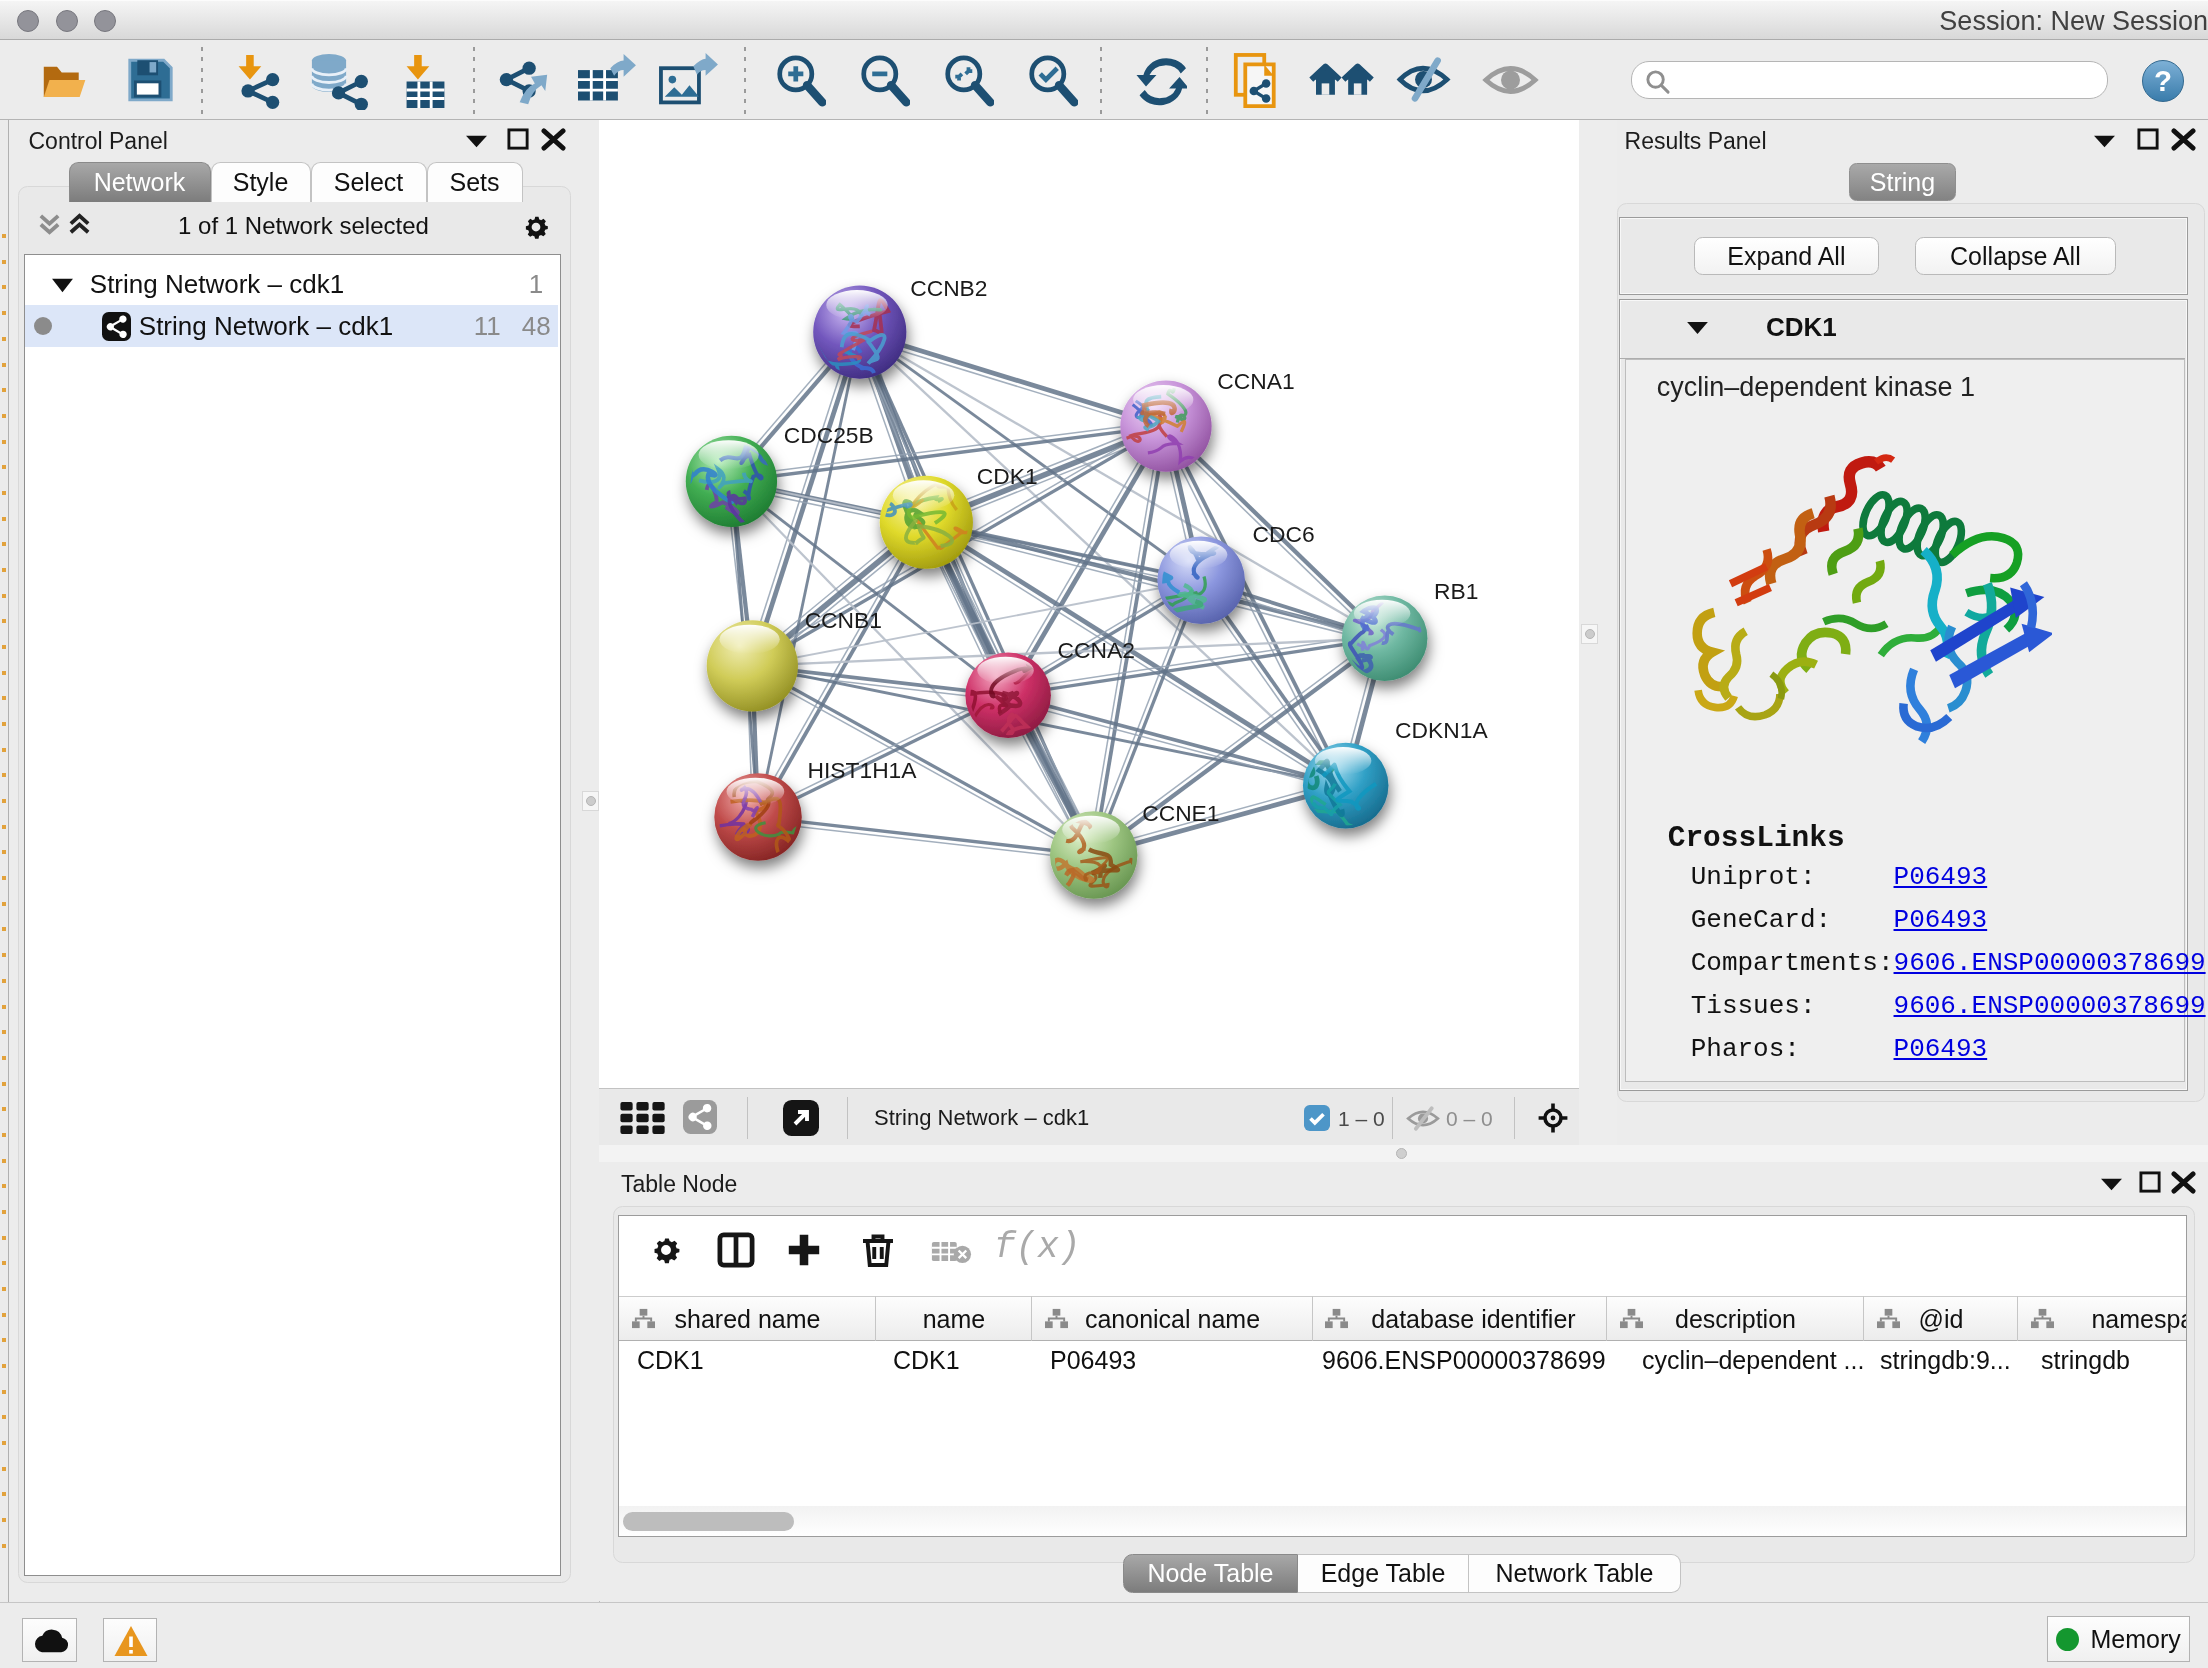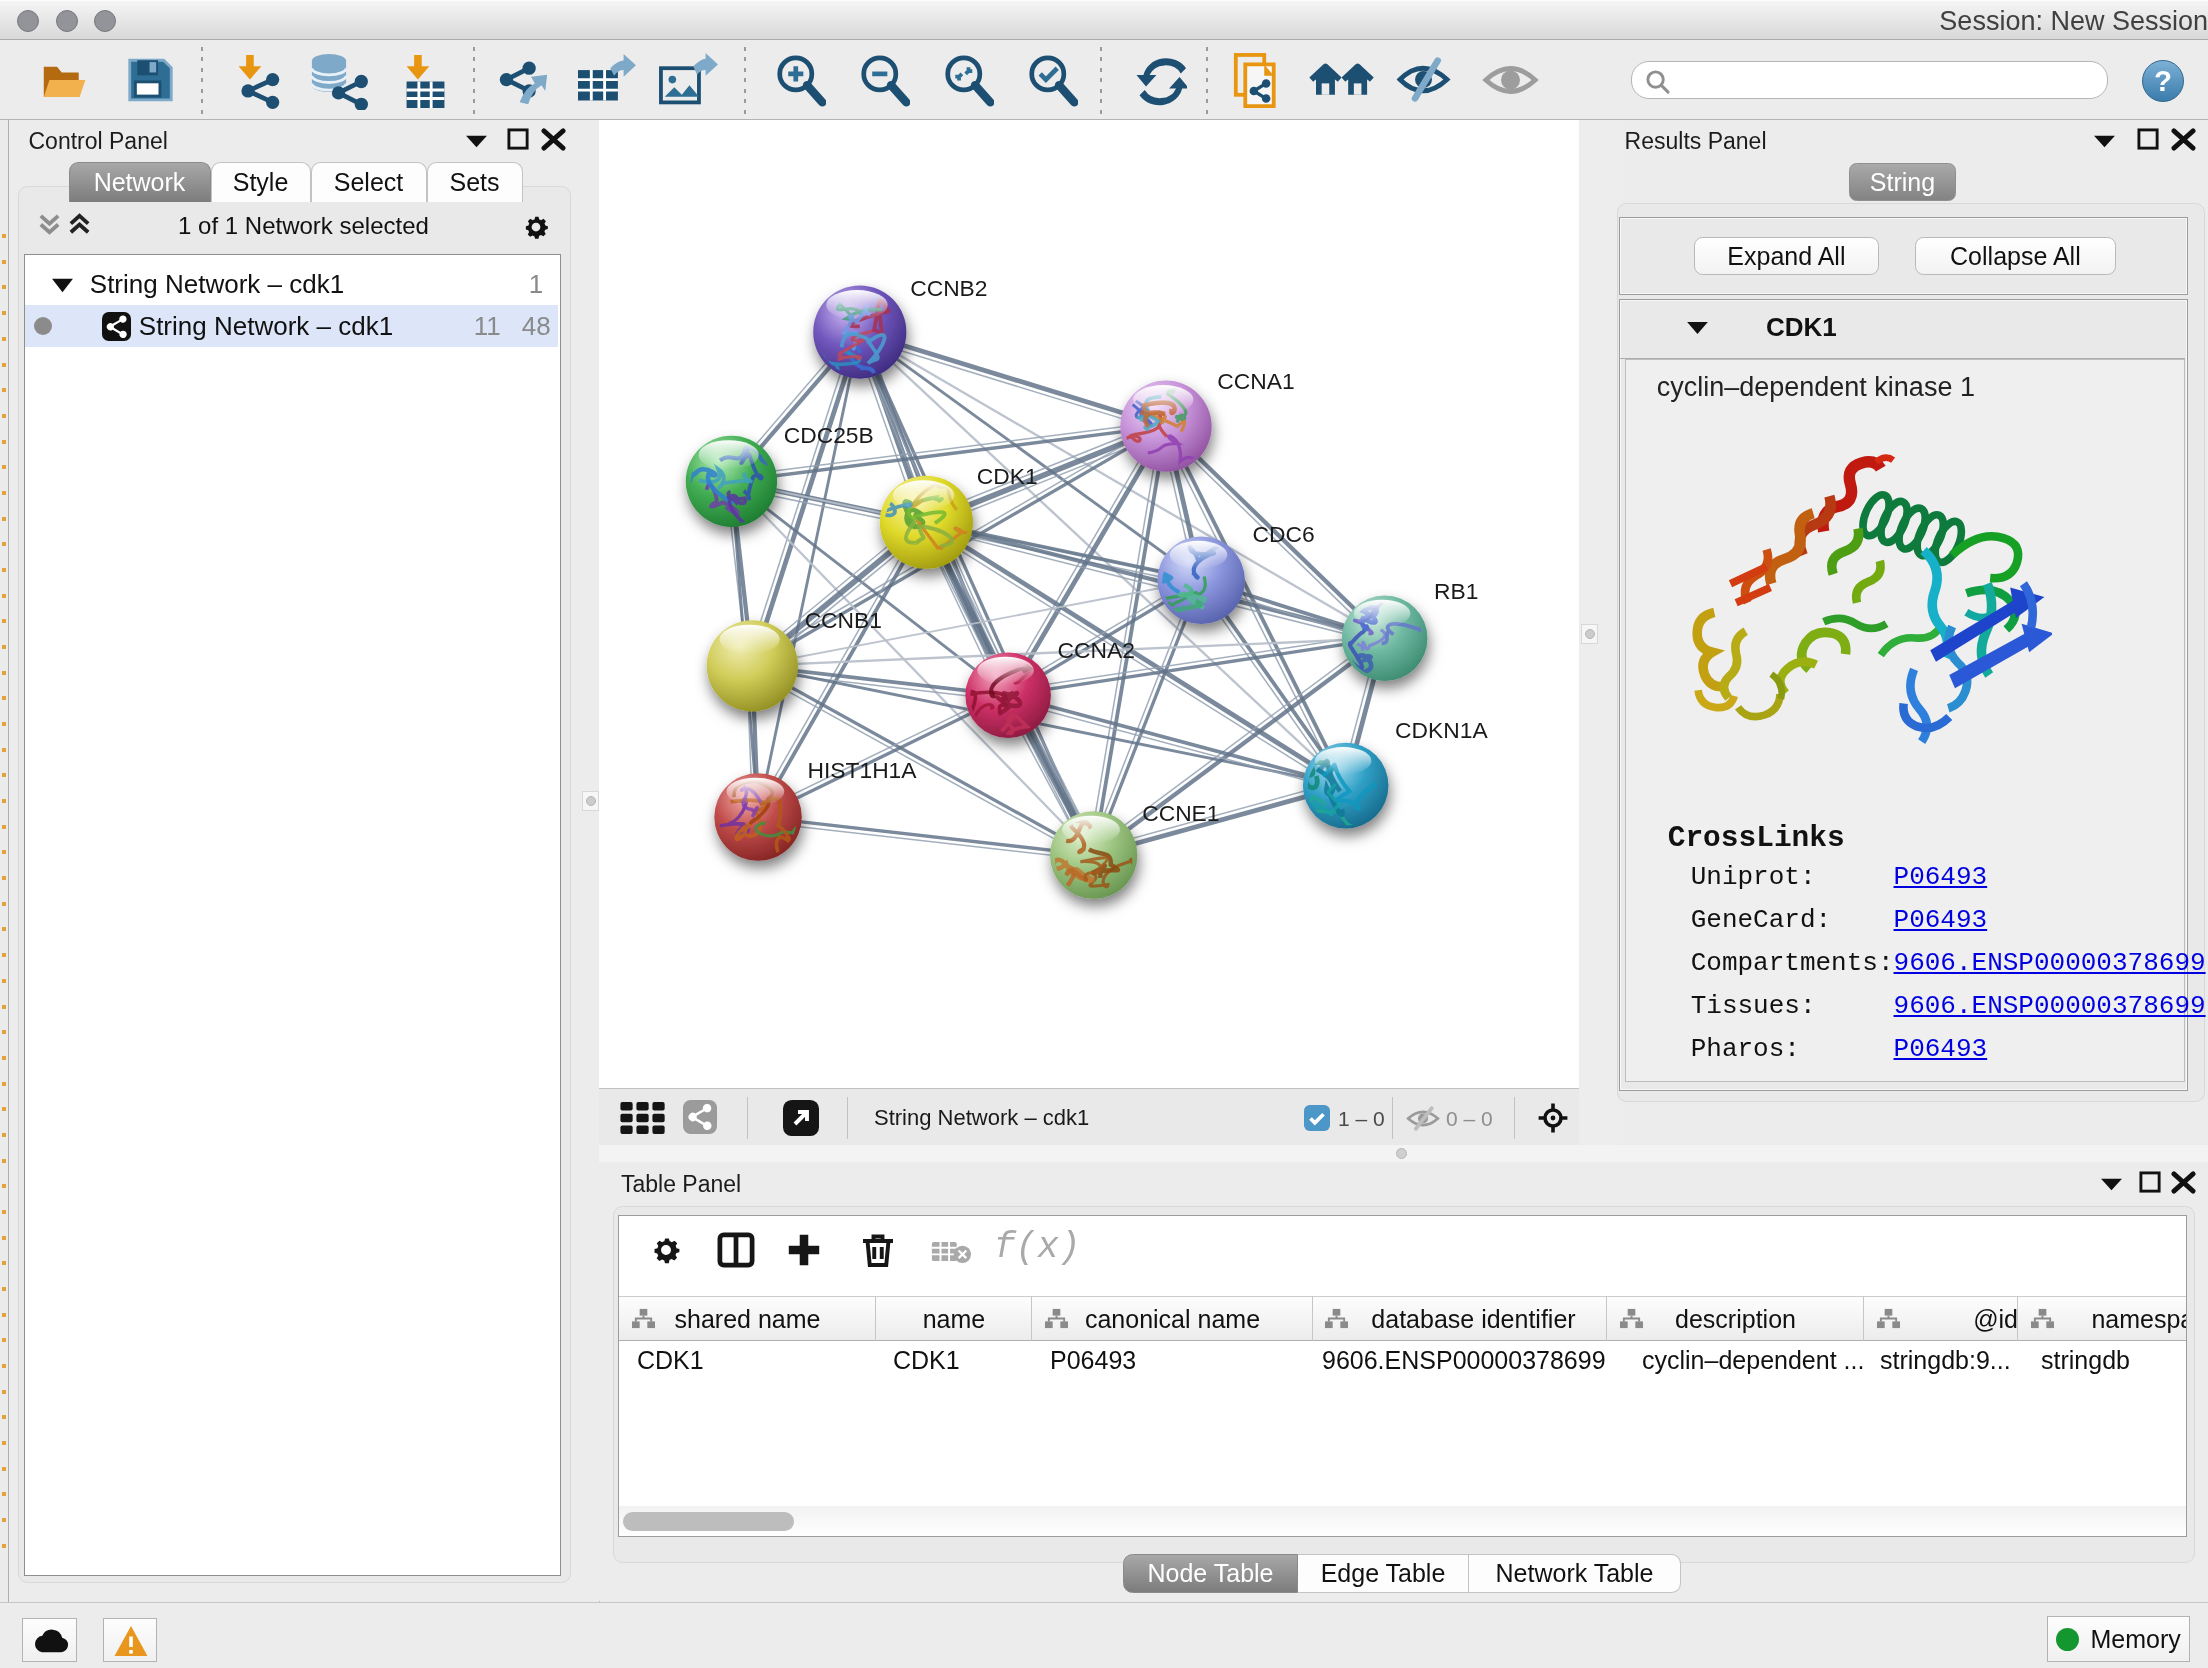--- a/index.html
+++ b/index.html
@@ -762,21 +762,21 @@
                 <td><a class="lnk">P06493</a></td>
               </tr>
         </tbody>
           </table>
       </div>
     </div>
   </div>
 </div>
 
 <div class="abs" id="tpanel">
-  <div class="abs ptitle" style="left:22px;top:8.6px">Table Panel</div>
+  <div class="abs ptitle" style="left:22px;top:8.6px">Table Node</div>
   <div class="abs" style="left:1499px;top:12.4px"><svg width="27" height="19" viewBox="0 0 28 20">
         <polygon points="3,5 25,5 14,17" fill="#111"></polygon>
       </svg></div>
   <div class="abs" style="left:1540px;top:8.6px"><svg width="23" height="23" viewBox="0 0 24 24">
         <rect x="2" y="2" width="19" height="19" fill="none" stroke="#111" stroke-width="3"></rect>
       </svg></div>
   <div class="abs" style="left:1572px;top:8.6px"><svg width="25" height="23" viewBox="0 0 26 24">
         <path d="M3 3 L23 21 M23 3 L3 21" stroke="#111" stroke-width="5" stroke-linecap="round"></path>
       </svg></div>
   <div class="abs" style="left:14.3px;top:44px;width:1582px;height:357px;background:#e9e9e9;border:1px solid #d8d8d8;border-radius:9.5px"></div>
@@ -841,21 +841,21 @@
           </svg></div>
         <div class="abs" style="left:0;top:8.6px;width:257px;text-align:center;font-size:25px;color:#111">description</div>
       </div>
 <div class="abs" style="left:1245px;top:80px;width:154px;height:45px;border-right:1px solid #c6c6c6">
         <div class="abs" style="left:12.4px;top:10.5px"><svg width="25" height="23" viewBox="0 0 26 24">
             <rect x="9" y="2" width="8" height="7" fill="#8a8a8a"></rect>
             <rect x="1" y="15" width="8" height="7" fill="#8a8a8a"></rect>
             <rect x="17" y="15" width="8" height="7" fill="#8a8a8a"></rect>
             <path d="M13 9 v3 M5 15 v-3 h16 v3" stroke="#8a8a8a" stroke-width="2" fill="none"></path>
           </svg></div>
-        <div class="abs" style="left:0;top:8.6px;width:154px;text-align:right;font-size:25px;color:#111">@id</div>
+        <div class="abs" style="left:0;top:8.6px;width:154px;text-align:center;font-size:25px;color:#111">@id</div>
       </div>
 <div class="abs" style="left:1399px;top:80px;width:276px;height:45px;border-right:1px solid #c6c6c6">
         <div class="abs" style="left:12.4px;top:10.5px"><svg width="25" height="23" viewBox="0 0 26 24">
             <rect x="9" y="2" width="8" height="7" fill="#8a8a8a"></rect>
             <rect x="1" y="15" width="8" height="7" fill="#8a8a8a"></rect>
             <rect x="17" y="15" width="8" height="7" fill="#8a8a8a"></rect>
             <path d="M13 9 v3 M5 15 v-3 h16 v3" stroke="#8a8a8a" stroke-width="2" fill="none"></path>
           </svg></div>
         <div class="abs" style="left:0;top:8.6px;width:276px;text-align:center;font-size:25px;color:#111">namespace</div>
       </div>

